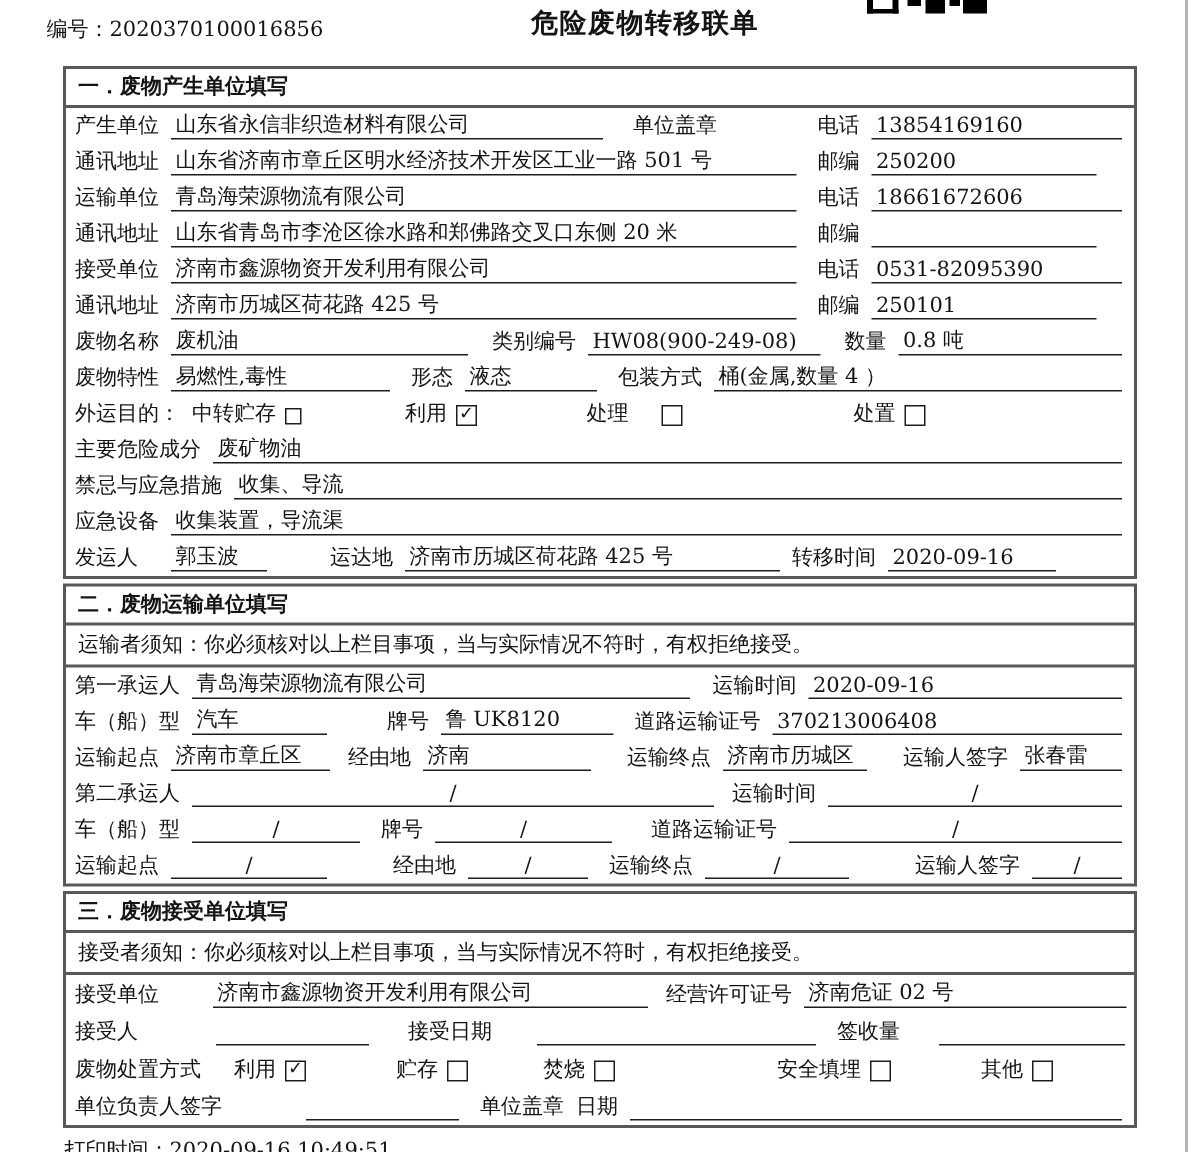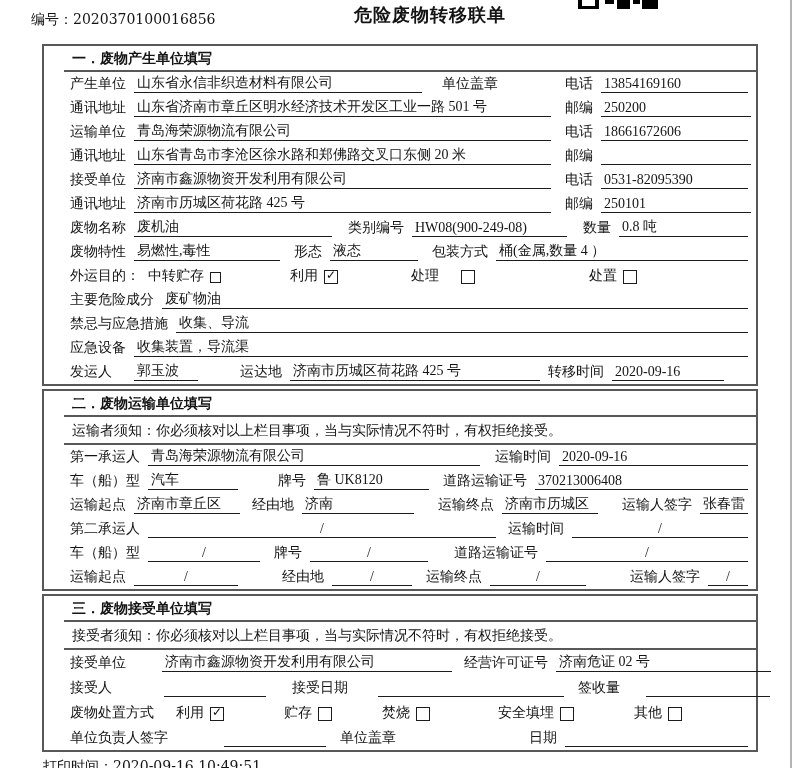--- a/index.html
+++ b/index.html
@@ -16,27 +16,27 @@
   .qr{position:absolute;left:578px;top:0;width:80px;height:10px;}
   .qr div{position:absolute;background:#000;}
   .qr .qa{left:0;top:0;width:21px;height:9px;background:transparent;
           border-left:4px solid #000;border-right:4px solid #000;border-bottom:3px solid #000;box-sizing:border-box;}
   .qr .qb{left:27px;top:0;width:9px;height:4px;}
   .qr .qc{left:39px;top:0;width:13px;height:9px;}
   .qr .qd{left:55px;top:0;width:7px;height:4px;}
   .qr .qe{left:64px;top:0;width:16px;height:9px;}
   
   .form{margin-left:42px;width:716px;box-sizing:border-box;}
-  .box{border:2px solid #585858;margin-bottom:3px;background:#fff;padding-left:20px;}
+  .box{border:2px solid #585858;margin-bottom:3px;background:#fff;}
   .sec-h{font-weight:bold;padding:2px 8px;line-height:20px;border-bottom:2px solid #585858;}
   .notice{padding:2px 8px;line-height:22px;border-bottom:2px solid #585858;}
   .row{display:flex;align-items:flex-end;height:24px;padding:0 8px 3px 6px;box-sizing:border-box;}
   .box3 .row{height:25px;}
   .lbl{white-space:nowrap;margin-right:8px;flex:none;}
-  .u{border-bottom:1px solid #1c1c1c;padding:0 3px;white-space:nowrap;overflow:hidden;flex:none;box-sizing:border-box;font-family:Liberation Serif, serif;}
+  .u{border-bottom:1px solid #1c1c1c;padding:0 3px;white-space:nowrap;overflow:hidden;flex:none;box-sizing:border-box;}
   .fill{flex:1 1 auto;}
   .ctr{text-align:center;}
   .lp{display:flex;align-items:flex-end;width:495px;flex:none;}
   
   .cb{display:inline-block;width:12px;height:12px;border:1px solid #1c1c1c;flex:none;
       margin-left:6px;margin-bottom:1px;text-align:center;line-height:11px;font-size:12px;color:#111;}
   .cb.sm{width:9px;height:9px;margin-bottom:2px;}
   .cb.checked::after{content:"✓";display:block;margin-top:-1px;}
   
   .printline{margin:6px 0 0 43px;white-space:nowrap;}
@@ -253,31 +253,31 @@
     </div>
 
     <div class="row">
       <span class="lbl">废物处置方式</span>
       <span class="lbl" style="margin-left:14px;margin-right:0">利用</span>
       <span class="cb checked"></span>
       <span class="lbl" style="margin-left:60px;margin-right:0">贮存</span>
       <span class="cb"></span>
       <span class="lbl" style="margin-left:50px;margin-right:0">焚烧</span>
       <span class="cb"></span>
-      <span class="lbl" style="margin-left:68px;margin-right:0">安全填埋</span>
+      <span class="lbl" style="margin-left:108px;margin-right:0">安全填埋</span>
       <span class="cb"></span>
       <span class="lbl" style="margin-left:60px;margin-right:0">其他</span>
       <span class="cb"></span>
     </div>
 
     <div class="row">
       <span class="lbl">单位负责人签字</span>
       <span class="u" style="width:102px;margin-left:48px"></span>
       <span class="lbl" style="margin-left:14px">单位盖章</span>
-      <span class="lbl" style="margin-left:125px">日期</span>
+      <span class="lbl" style="">日期</span>
       <span class="u fill"></span>
     </div>
   </div>
 </div>
 
 <div class="printline"><span>打印时间：</span><span>2020-09-16 10:49:51</span></div>
 
 <div class="vline"></div>
 
 </body></html>

